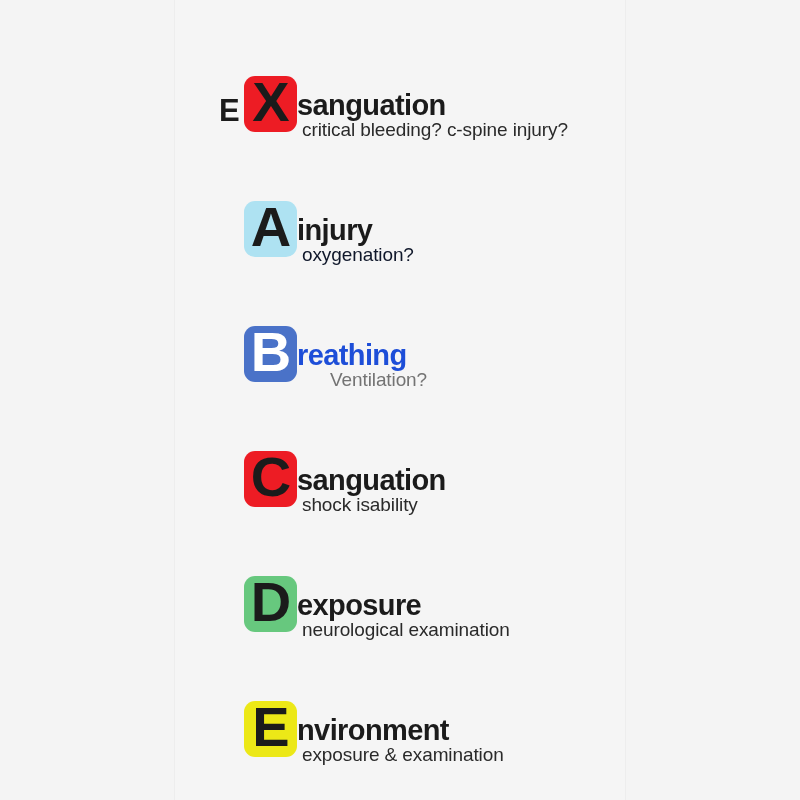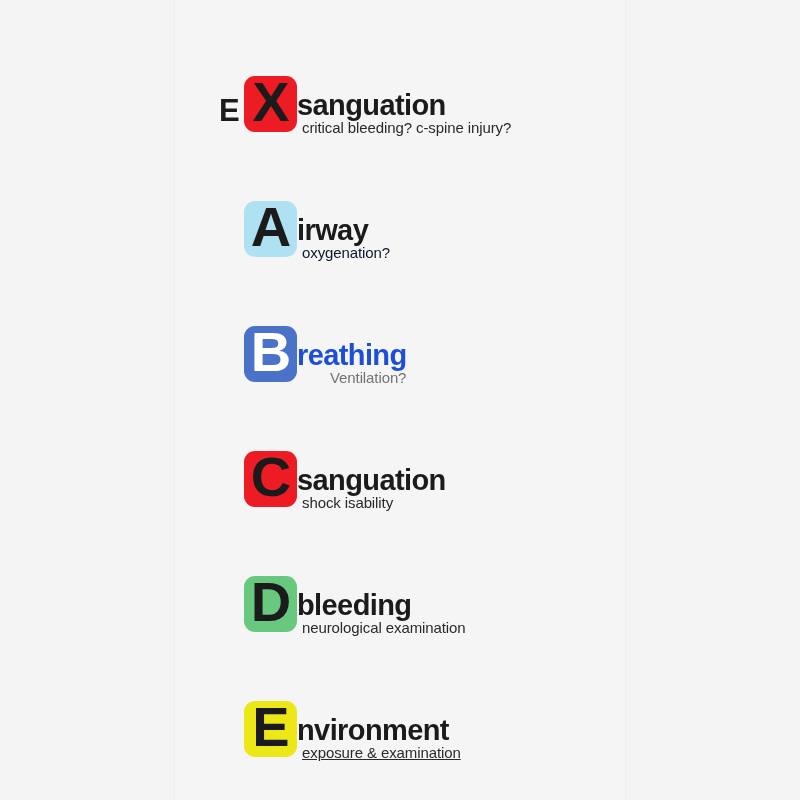--- a/index.html
+++ b/index.html
@@ -117,21 +117,21 @@
     color: #1b1b1b;
     white-space: nowrap;
     letter-spacing: -0.6px;
     line-height: 1;
   }
 
   .subtitle {
     position: absolute;
     left: 5px;
     top: 52px;
-    font-size: 15px;
+    font-size: 19px;
     font-weight: normal;
     color: #2a2a2a;
     white-space: nowrap;
     letter-spacing: -0.1px;
     line-height: 1;
   }
 </style>
 </head>
 <body>
 
@@ -153,21 +153,21 @@
         <span class="subtitle" style="color: rgb(42, 42, 42);">critical bleeding? c-spine injury?</span>
       </div>
     </div>
 
     <div class="row row-1">
 
       <div class="tile" style="background: rgb(174, 226, 242);">
         <span class="tile-letter" style="color: rgb(27, 27, 27);">A</span>
       </div>
       <div class="text-block">
-        <span class="title" style="color: rgb(27, 27, 27);">irway</span>
+        <span class="title" style="color: rgb(27, 27, 27);">injury</span>
         <span class="subtitle" style="color: #0f172a;">oxygenation?</span>
       </div>
     </div>
 
     <div class="row row-2">
 
       <div class="tile" style="background: rgb(74, 114, 200);">
         <span class="tile-letter" style="color: rgb(255, 255, 255);">B</span>
       </div>
       <div class="text-block">
@@ -186,30 +186,30 @@
         <span class="subtitle" style="color: rgb(42, 42, 42);">shock isability</span>
       </div>
     </div>
 
     <div class="row row-4">
 
       <div class="tile" style="background: rgb(103, 200, 126);">
         <span class="tile-letter" style="color: rgb(27, 27, 27);">D</span>
       </div>
       <div class="text-block">
-        <span class="title" style="color: rgb(27, 27, 27);">bleeding</span>
+        <span class="title" style="color: rgb(27, 27, 27);">exposure</span>
         <span class="subtitle" style="color: rgb(42, 42, 42);">neurological examination</span>
       </div>
     </div>
 
     <div class="row row-5">
 
       <div class="tile" style="background: rgb(236, 232, 23);">
         <span class="tile-letter" style="color: rgb(27, 27, 27);">E</span>
       </div>
       <div class="text-block">
         <span class="title" style="color: rgb(27, 27, 27);">nvironment</span>
-        <span class="subtitle" style="color: rgb(42, 42, 42); text-decoration: underline;">exposure &amp; examination</span>
+        <span class="subtitle" style="color: rgb(42, 42, 42);">exposure &amp; examination</span>
       </div>
     </div>
 
   </div>
 </div>
 
 </body></html>

